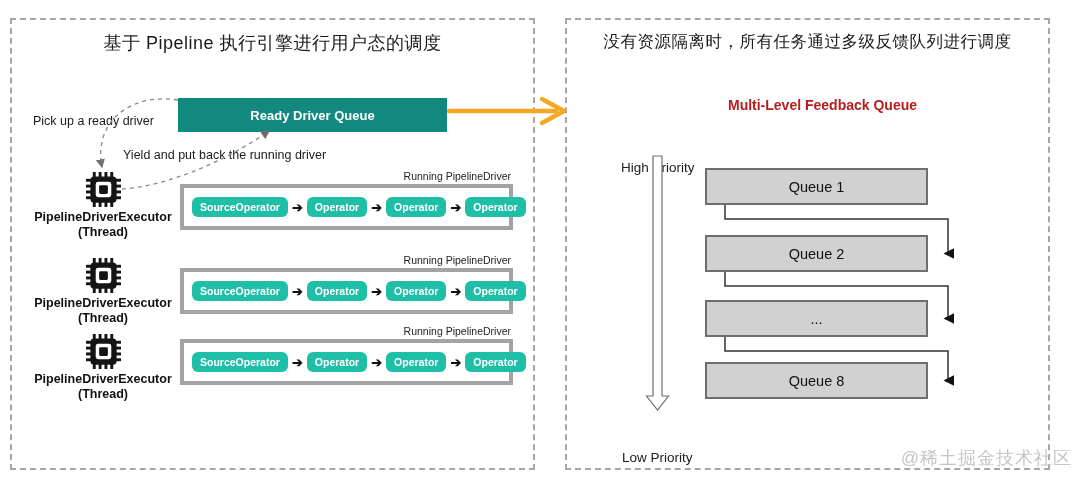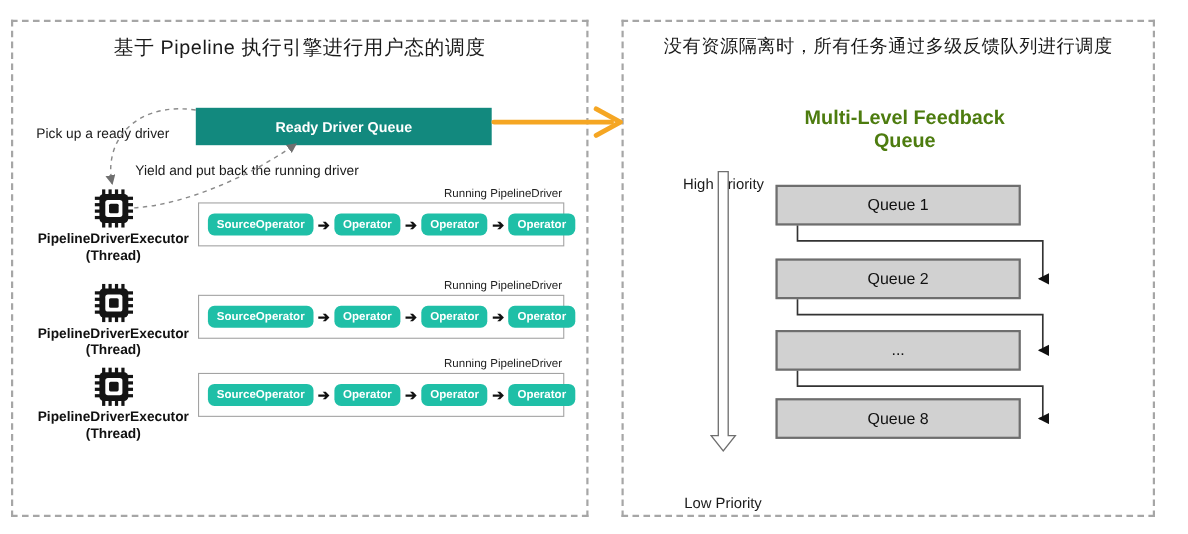--- a/index.html
+++ b/index.html
@@ -23,29 +23,29 @@
   #yield-note{left:123px;top:148px;}
 
   .executor{position:absolute;width:170px;left:18px;display:flex;flex-direction:column;align-items:center;}
   .executor .chip{width:35px;height:35px;}
   .executor .exec-label{margin-top:3px;text-align:center;font-size:12.5px;font-weight:bold;color:#111;line-height:14.5px;white-space:nowrap;}
   #executor-1{top:172px;} #executor-2{top:258px;} #executor-3{top:334px;}
 
   .pipeline-row{position:absolute;left:180px;width:333px;}
   #pipeline-1{top:170px;} #pipeline-2{top:254px;} #pipeline-3{top:325px;}
   .running-label{text-align:right;font-size:10.5px;color:#222;padding-right:2px;height:14px;}
-  .pipeline-box{height:38px;border:1px solid #a3a3a3;background:#ffffff;
+  .pipeline-box{height:38px;border:4px solid #a3a3a3;background:#ffffff;
     display:flex;align-items:center;padding:0 8px;}
   .op-chip{background:#1FBFA7;color:#ffffff;border-radius:6px;font-size:10.5px;font-weight:600;
     padding:4px 8px;white-space:nowrap;}
   .op-arrow{color:#111;font-size:13px;font-weight:bold;padding:0 4px;line-height:1;}
 
   
   #mlfq-title{position:absolute;left:705px;top:97px;width:235px;text-align:center;
-    font-size:18px;font-weight:bold;color:#4d7c0f;}
+    font-size:14px;font-weight:bold;color:#b91c1c;}
   .prio-label{position:absolute;font-size:13.5px;color:#1a1a1a;white-space:nowrap;margin-top:32px;}
   #high-priority{left:621px;top:128px;}
   #low-priority{left:622px;top:418px;}
 
   .queue-box{position:absolute;left:705px;width:223px;height:37px;background:#D1D1D1;
     border:2px solid #6E6E6E;display:flex;align-items:center;justify-content:center;
     font-size:14.5px;color:#111;box-sizing:border-box;}
   #queue-0{top:168px;} #queue-1{top:235px;} #queue-2{top:300px;} #queue-3{top:362px;}
 
   #watermark{position:absolute;right:36px;top:446px;font-size:18px;color:#c6c6c6;
@@ -212,20 +212,21 @@
   <div class="queue-box" id="queue-1">
     <span>Queue 2</span>
   </div>
   <div class="queue-box" id="queue-2">
     <span>...</span>
   </div>
   <div class="queue-box" id="queue-3">
     <span>Queue 8</span>
   </div>
 
+  <div id="watermark">@稀土掘金技术社区</div>
 
   <svg id="overlay" viewBox="0 0 1080 485">
     <defs>
       <marker id="arrGray" markerWidth="8" markerHeight="8" refX="6" refY="3.5" orient="auto">
         <path d="M0,0 L7,3.5 L0,7 Z" fill="#6f6f6f"></path>
       </marker>
       <marker id="arrBlack" markerWidth="8" markerHeight="8" refX="6" refY="3.5" orient="auto">
         <path d="M0,0 L7,3.5 L0,7 Z" fill="#111111"></path>
       </marker>
     </defs>

